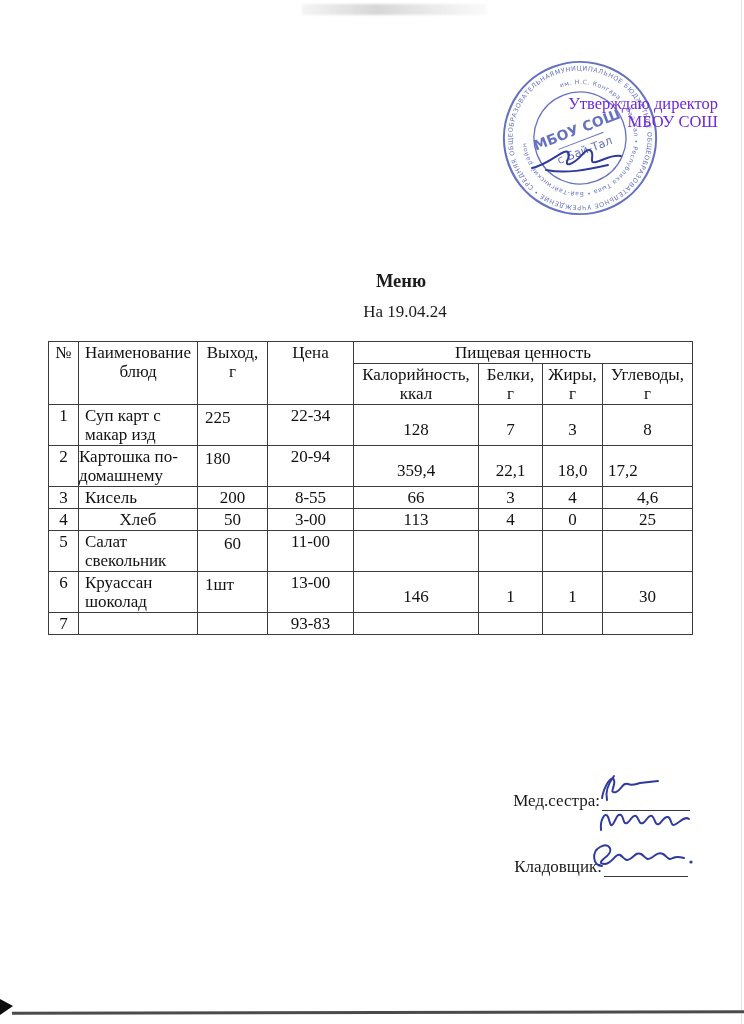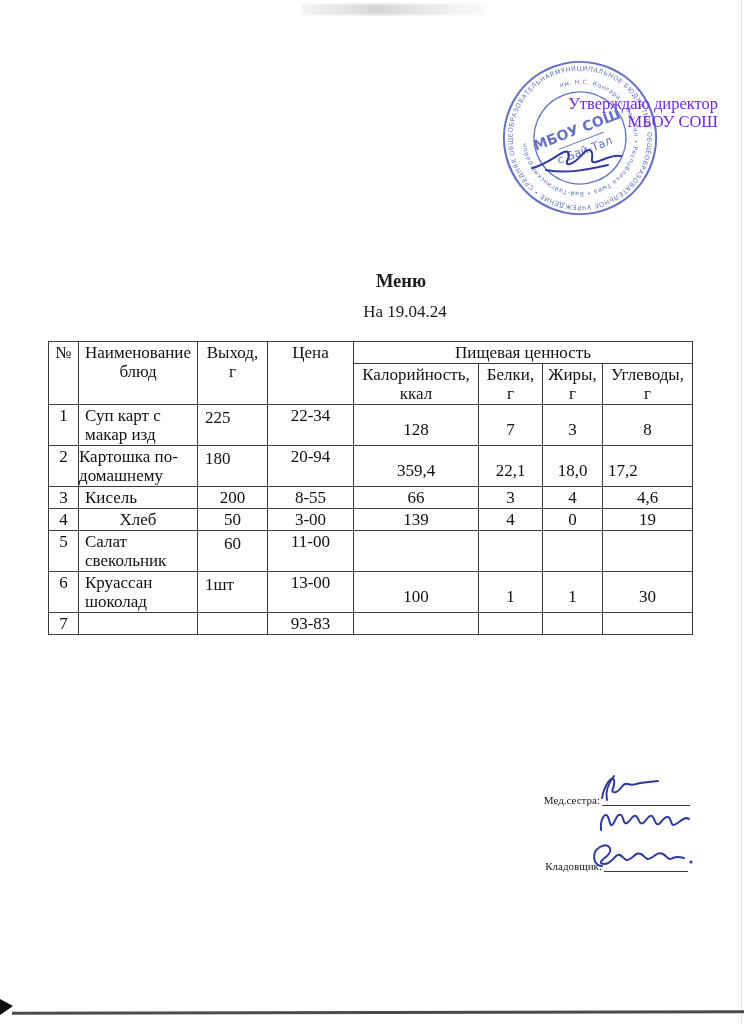--- a/index.html
+++ b/index.html
@@ -72,21 +72,21 @@
   tr.tall td.c-out{vertical-align:bottom;text-align:left;padding-left:7px;padding-bottom:18px;}
   tr.tall td.c-out.out-center{text-align:center;padding-left:3px;margin-top:9px;}
   tr.tall td.c-price{vertical-align:top;}
   tr.tall td.c-n{vertical-align:bottom;padding-bottom:6px;}
   td.name-center{text-align:center;padding-left:0 !important;}
   td.name-left{text-align:left !important;padding-left:6px !important;}
   td.n-left{text-align:left;padding-left:5px !important;}
   
   .sig-row{
     position:absolute;left:0;display:flex;justify-content:flex-end;align-items:flex-end;
-    font-size:11px;color:#1a1a1a;
+    font-size:17px;color:#1a1a1a;
   }
   .sig-row .line{display:inline-block;height:14px;border-bottom:1.6px solid #3a3a3a;margin-left:2px;}
   .sig-med{top:791px;right:54px;}
   .sig-cook{top:824px;right:61px;}
   .sig-store{top:857px;right:56px;}
   .line-med{width:88px;}
   .line-cook{width:78px;}
   .line-store{width:84px;}
   .hand-sig{position:absolute;z-index:4;}
   .hs-med{left:590px;top:764px;}
@@ -203,45 +203,45 @@
       <td>3</td>
       <td>4</td>
       <td>4,6</td>
     </tr>
 
     <tr class="short" style="height:21px">
       <td>4</td>
       <td>Хлеб</td>
       <td>50</td>
       <td>3-00</td>
-      <td>139</td>
+      <td>113</td>
       <td>4</td>
       <td>0</td>
-      <td>19</td>
+      <td>25</td>
     </tr>
 
     <tr class="tall" style="height:37px">
       <td class="c-num" style="vertical-align:top">5</td>
       <td class="c-name">Салат
 свекольник</td>
       <td class="c-out out-center">60</td>
       <td class="c-price">11-00</td>
       <td class="c-n"></td>
       <td class="c-n"></td>
       <td class="c-n"></td>
       <td class="c-n"></td>
     </tr>
 
     <tr class="tall" style="height:40px">
       <td class="c-num" style="vertical-align:top">6</td>
       <td class="c-name">Круассан
 шоколад</td>
       <td class="c-out">1шт</td>
       <td class="c-price">13-00</td>
-      <td class="c-n">100</td>
+      <td class="c-n">146</td>
       <td class="c-n">1</td>
       <td class="c-n">1</td>
       <td class="c-n">30</td>
     </tr>
 
     <tr class="short" style="height:22px">
       <td>7</td>
       <td></td>
       <td></td>
       <td>93-83</td>

